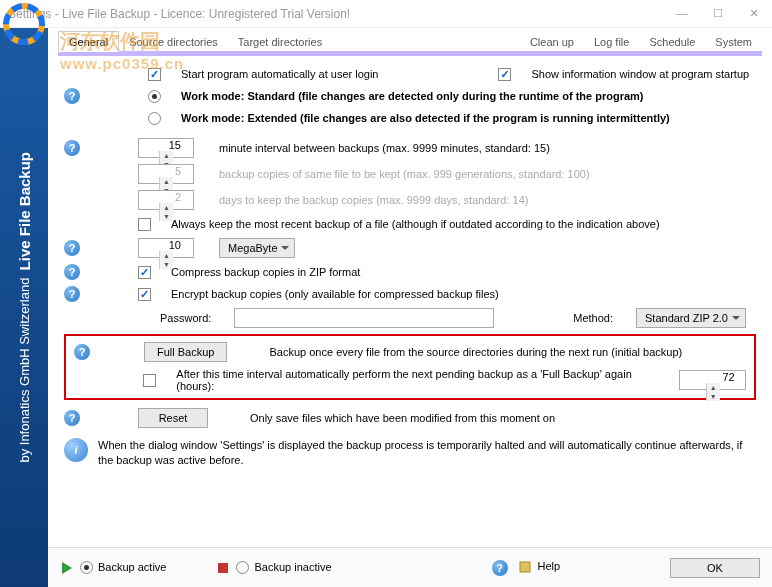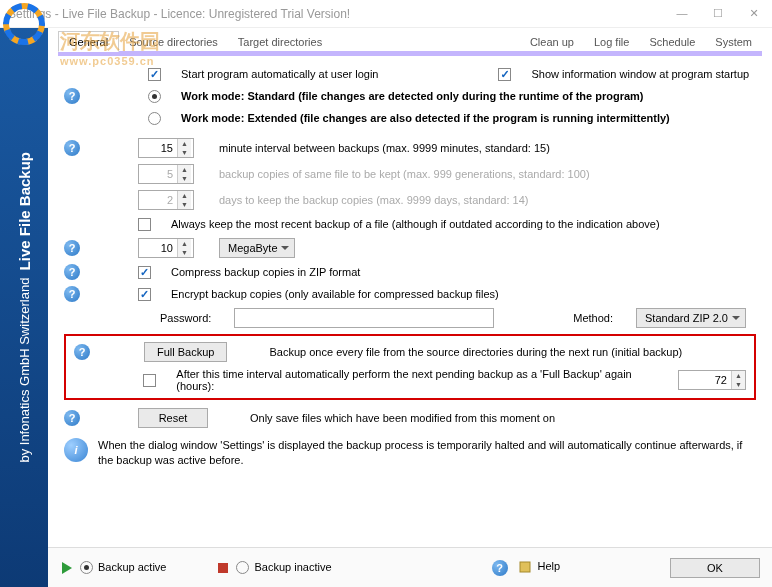--- a/index.html
+++ b/index.html
@@ -5,36 +5,36 @@
 * { box-sizing: border-box; margin: 0; padding: 0; }
 body { font-family: "Segoe UI", Tahoma, sans-serif; font-size: 11px; background: #fff; width: 772px; height: 587px; overflow: hidden; position: relative; }
 .titlebar { height: 28px; display: flex; align-items: center; padding: 0 8px; background: #fff; border-bottom: 1px solid #eee; }
 .titlebar .title { flex: 1; color: #999; font-size: 12px; }
 .titlebar .btns { display: flex; gap: 16px; color: #999; }
 .titlebar .btns span { cursor: pointer; width: 20px; text-align: center; }
 .sidebar { position: absolute; left: 0; top: 28px; bottom: 0; width: 48px; background: linear-gradient(#1a5aa3,#0d3a75); color: #fff; display: flex; align-items: center; justify-content: center; }
 .sidebar .vtext { writing-mode: vertical-rl; transform: rotate(180deg); font-size: 13px; white-space: nowrap; }
 .sidebar .vtext b { font-weight: bold; font-size: 15px; }
 .watermark { position: absolute; left: 60px; top: 28px; font-size: 20px; color: #e6a23c; font-weight: bold; opacity: .55; pointer-events: none; z-index: 5; }
-.watermark small { display: block; font-size: 11px; color: #e6a23c; letter-spacing: 1px; }
+.watermark small { display: block; font-size: 15px; color: #e6a23c; letter-spacing: 1px; }
 .logo { position: absolute; left: 0; top: 0; width: 48px; height: 48px; z-index: 6; }
 .content { position: absolute; left: 48px; right: 0; top: 28px; bottom: 0; padding: 4px 10px 0 10px; }
 .tabs { display: flex; border-bottom: 5px solid #c4b5fd; height: 24px; align-items: flex-end; position: relative; }
 .tab { padding: 4px 10px 3px; color: #555; cursor: pointer; }
 .tab.active { border: 1px solid #ccc; border-bottom: 1px solid #fff; background: #fff; position: relative; top: 1px; color: #000; }
 .tabs .rgroup { margin-left: auto; display: flex; }
 .body { padding: 10px 6px 0 6px; }
 .row { display: flex; align-items: center; margin-bottom: 6px; gap: 15px; }
 .help { width: 16px; height: 16px; border-radius: 50%; background: radial-gradient(circle at 30% 30%, #7db9f0, #2d79c7); color: #fff; font-weight: bold; font-size: 11px; display: inline-flex; align-items: center; justify-content: center; margin-right: 10px; flex-shrink: 0; cursor: pointer; }
 .help.sp { visibility: hidden; }
 .cb { width: 13px; height: 13px; border: 1px solid #888; margin-right: 5px; display: inline-flex; align-items: center; justify-content: center; flex-shrink: 0; cursor: pointer; }
 .cb.on::after { content: "✓"; color: #1565c0; font-size: 11px; line-height: 1; font-weight: bold; }
 .rb { width: 13px; height: 13px; border: 1px solid #888; border-radius: 50%; margin-right: 5px; display: inline-flex; align-items: center; justify-content: center; flex-shrink: 0; cursor: pointer; }
 .rb.on::after { content: ""; width: 5px; height: 5px; background: #333; border-radius: 50%; }
-.spin { display: flex; align-items: center; border: 1px solid #aaa; height: 20px; width: 56px; background: #fff; margin-right: 10px; }
+.spin { display: flex; align-items: center; border: 1px solid #aaa; height: 20px; width: 56px; background: #fff; margin-right: 10px; flex-direction: column; }
 .spin input { border: none; width: 38px; text-align: right; padding-right: 4px; font-size: 11px; outline: none; background: transparent; }
 .spin .ar { display: flex; flex-direction: column; width: 14px; border-left: 1px solid #ccc; }
 .spin .ar span { height: 9px; font-size: 7px; line-height: 9px; text-align: center; background: #f2f2f2; cursor: pointer; color: #555; }
 .spin.dis { color: #aaa; }
 .spin.dis input { color: #aaa; }
 .dis-txt { color: #aaa; }
 .sel { border: 1px solid #aaa; height: 20px; padding: 0 16px 0 8px; background: #eaeaea; position: relative; cursor: pointer; margin-right: 10px; display: inline-flex; align-items: center; }
 .sel::after { content: ""; position: absolute; right: 5px; top: 7px; border: 4px solid transparent; border-top-color: #555; }
 .btn { border: 1px solid #aaa; background: #eaeaea; padding: 3px 12px; cursor: pointer; font-size: 11px; }
 .txt-in { border: 1px solid #aaa; height: 20px; padding: 0 4px; font-size: 11px; }

